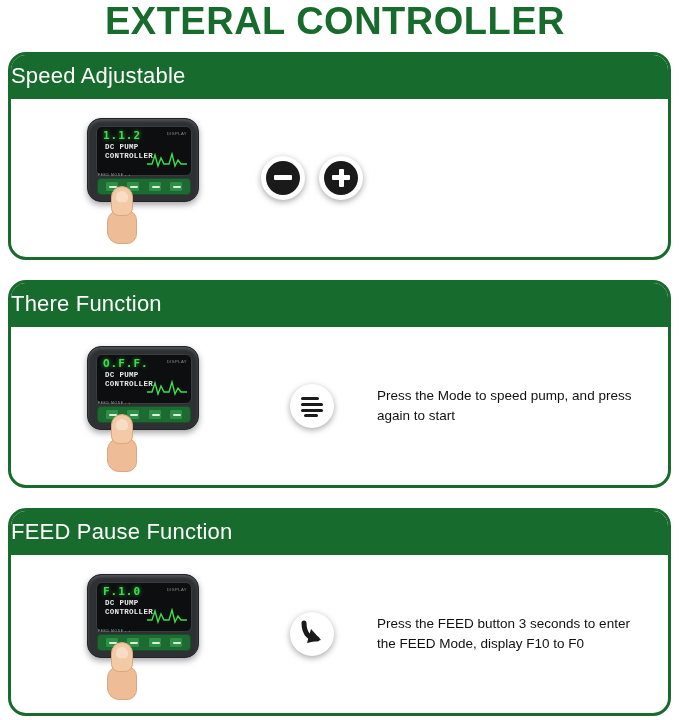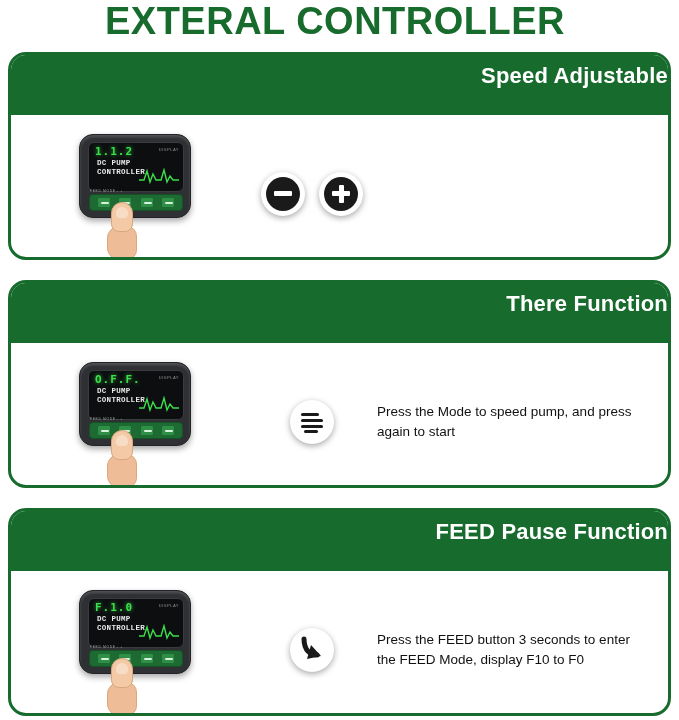--- a/index.html
+++ b/index.html
@@ -35,24 +35,24 @@
     margin: 0 8px 20px 8px;
     border: 3px solid #176b2c;
     border-radius: 18px;
     background: #ffffff;
     overflow: hidden;
     height: 208px;
   }
   .card-header {
     background: #176b2c;
     color: #ffffff;
-    text-align: right;
+    text-align: left;
     font-size: 22px;
-    font-weight: bold;
-    padding: 8px 0 26px 0;
+    font-weight: normal;
+    padding: 8px 0 10px 0;
     border-radius: 13px 13px 0 0;
     letter-spacing: 0.2px;
   }
   .card-body {
     display: flex;
     align-items: center;
     height: calc(100% - 44px);
     padding: 0 4px;
   }
 
@@ -82,21 +82,21 @@
   }
 
   
   .device-wrap {
     position: relative;
     width: 120px;
     height: 135px;
   }
   .device {
     position: absolute;
-    top: 8px; left: 8px;
+    top: 8px; left: 16px;
     width: 112px;
     height: 84px;
     background: #2f3033;
     border-radius: 14px;
     box-shadow: inset 0 2px 3px rgba(255,255,255,0.18),
                 0 3px 6px rgba(0,0,0,0.35);
     border: 1px solid #222326;
   }
   .screen {
     position: absolute;

